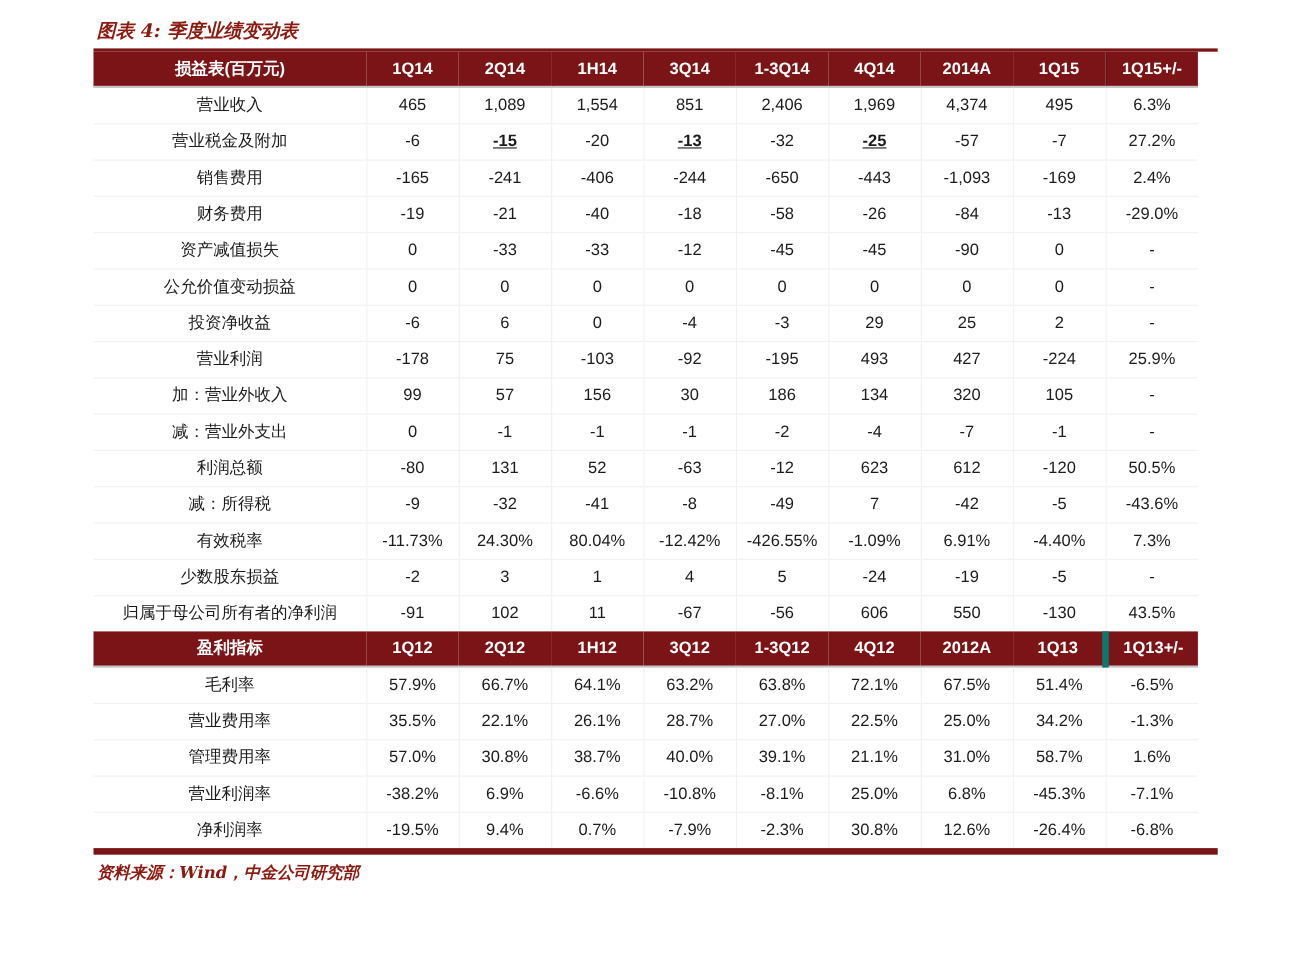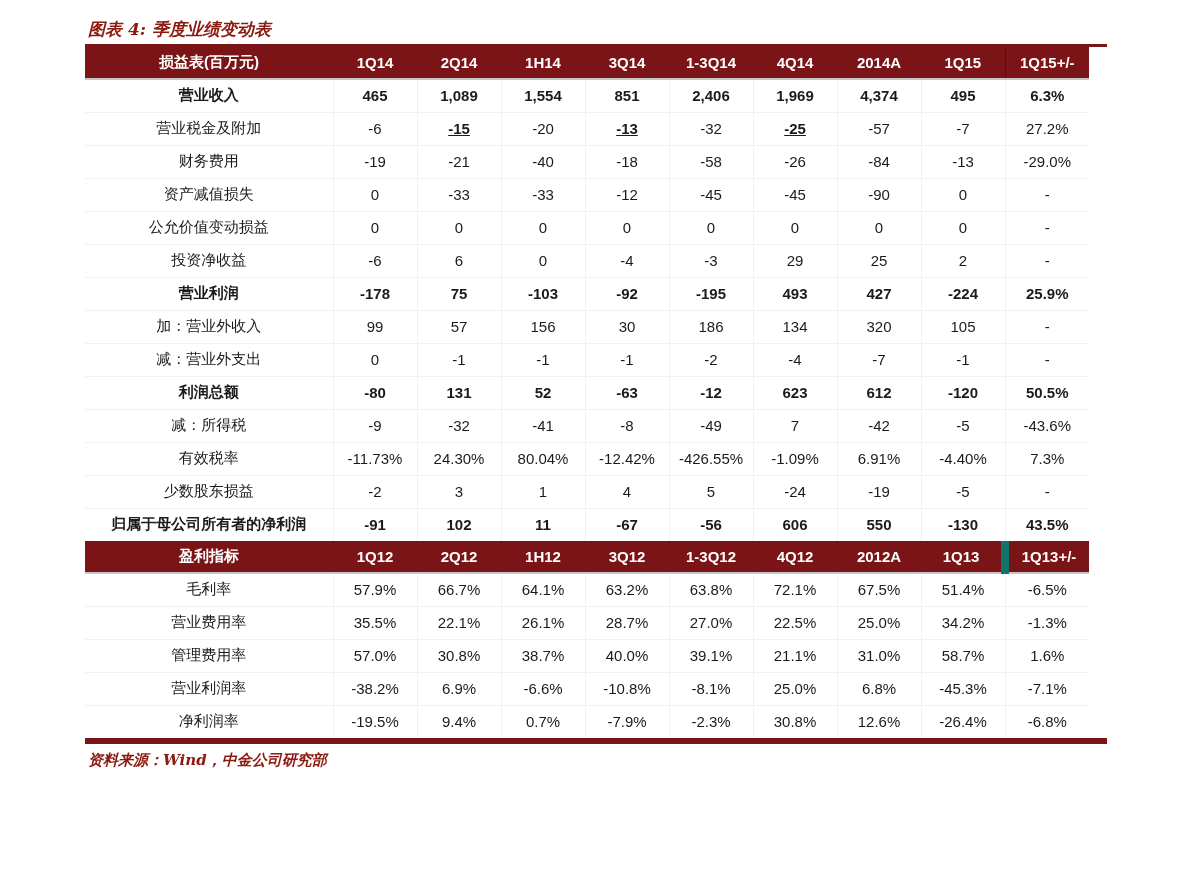--- a/index.html
+++ b/index.html
@@ -59,24 +59,24 @@
     text-align: center;
     border-top: 1px solid var(--grid-line);
     white-space: nowrap;
   }
   .fin-table tbody tr:first-child td { border-top: none; }
   .fin-table tbody td + td { border-left: 1px solid var(--grid-line); }
   .fin-table td.lbl {
     font-family: "DejaVu Serif", serif;
     font-size: 15px;
   }
-  .fin-table tr.bold-row td { font-weight: 700; }
+  .fin-table tr.bold-row td { font-weight: 400; }
   .fin-table td.b { font-weight: 700; text-decoration: underline; }
   .t1 thead th:last-child { border-left: 1px solid rgba(0,0,0,0.30); }
-  .t2 thead th:last-child { border-left: 8px solid #0f766e; }
+  .t2 thead th:last-child { border-left: 6px solid #0f766e; }
   .bottom-rule {
     margin: 0 0 0 85px;
     width: 1022px;
     height: 6px;
     background: var(--maroon);
   }
   .source-note {
     margin: 7px 0 0 88px;
     font-family: "DejaVu Serif", serif;
     font-style: italic;
@@ -138,20 +138,32 @@
             <td class="b">-15</td>
             <td>-20</td>
             <td class="b">-13</td>
             <td>-32</td>
             <td class="b">-25</td>
             <td>-57</td>
             <td>-7</td>
             <td>27.2%</td>
           </tr>
           <tr>
+            <td class="lbl">销售费用</td>
+            <td>-165</td>
+            <td>-241</td>
+            <td>-406</td>
+            <td>-244</td>
+            <td>-650</td>
+            <td>-443</td>
+            <td>-1,093</td>
+            <td>-169</td>
+            <td>2.4%</td>
+          </tr>
+          <tr>
             <td class="lbl">财务费用</td>
             <td>-19</td>
             <td>-21</td>
             <td>-40</td>
             <td>-18</td>
             <td>-58</td>
             <td>-26</td>
             <td>-84</td>
             <td>-13</td>
             <td>-29.0%</td>

